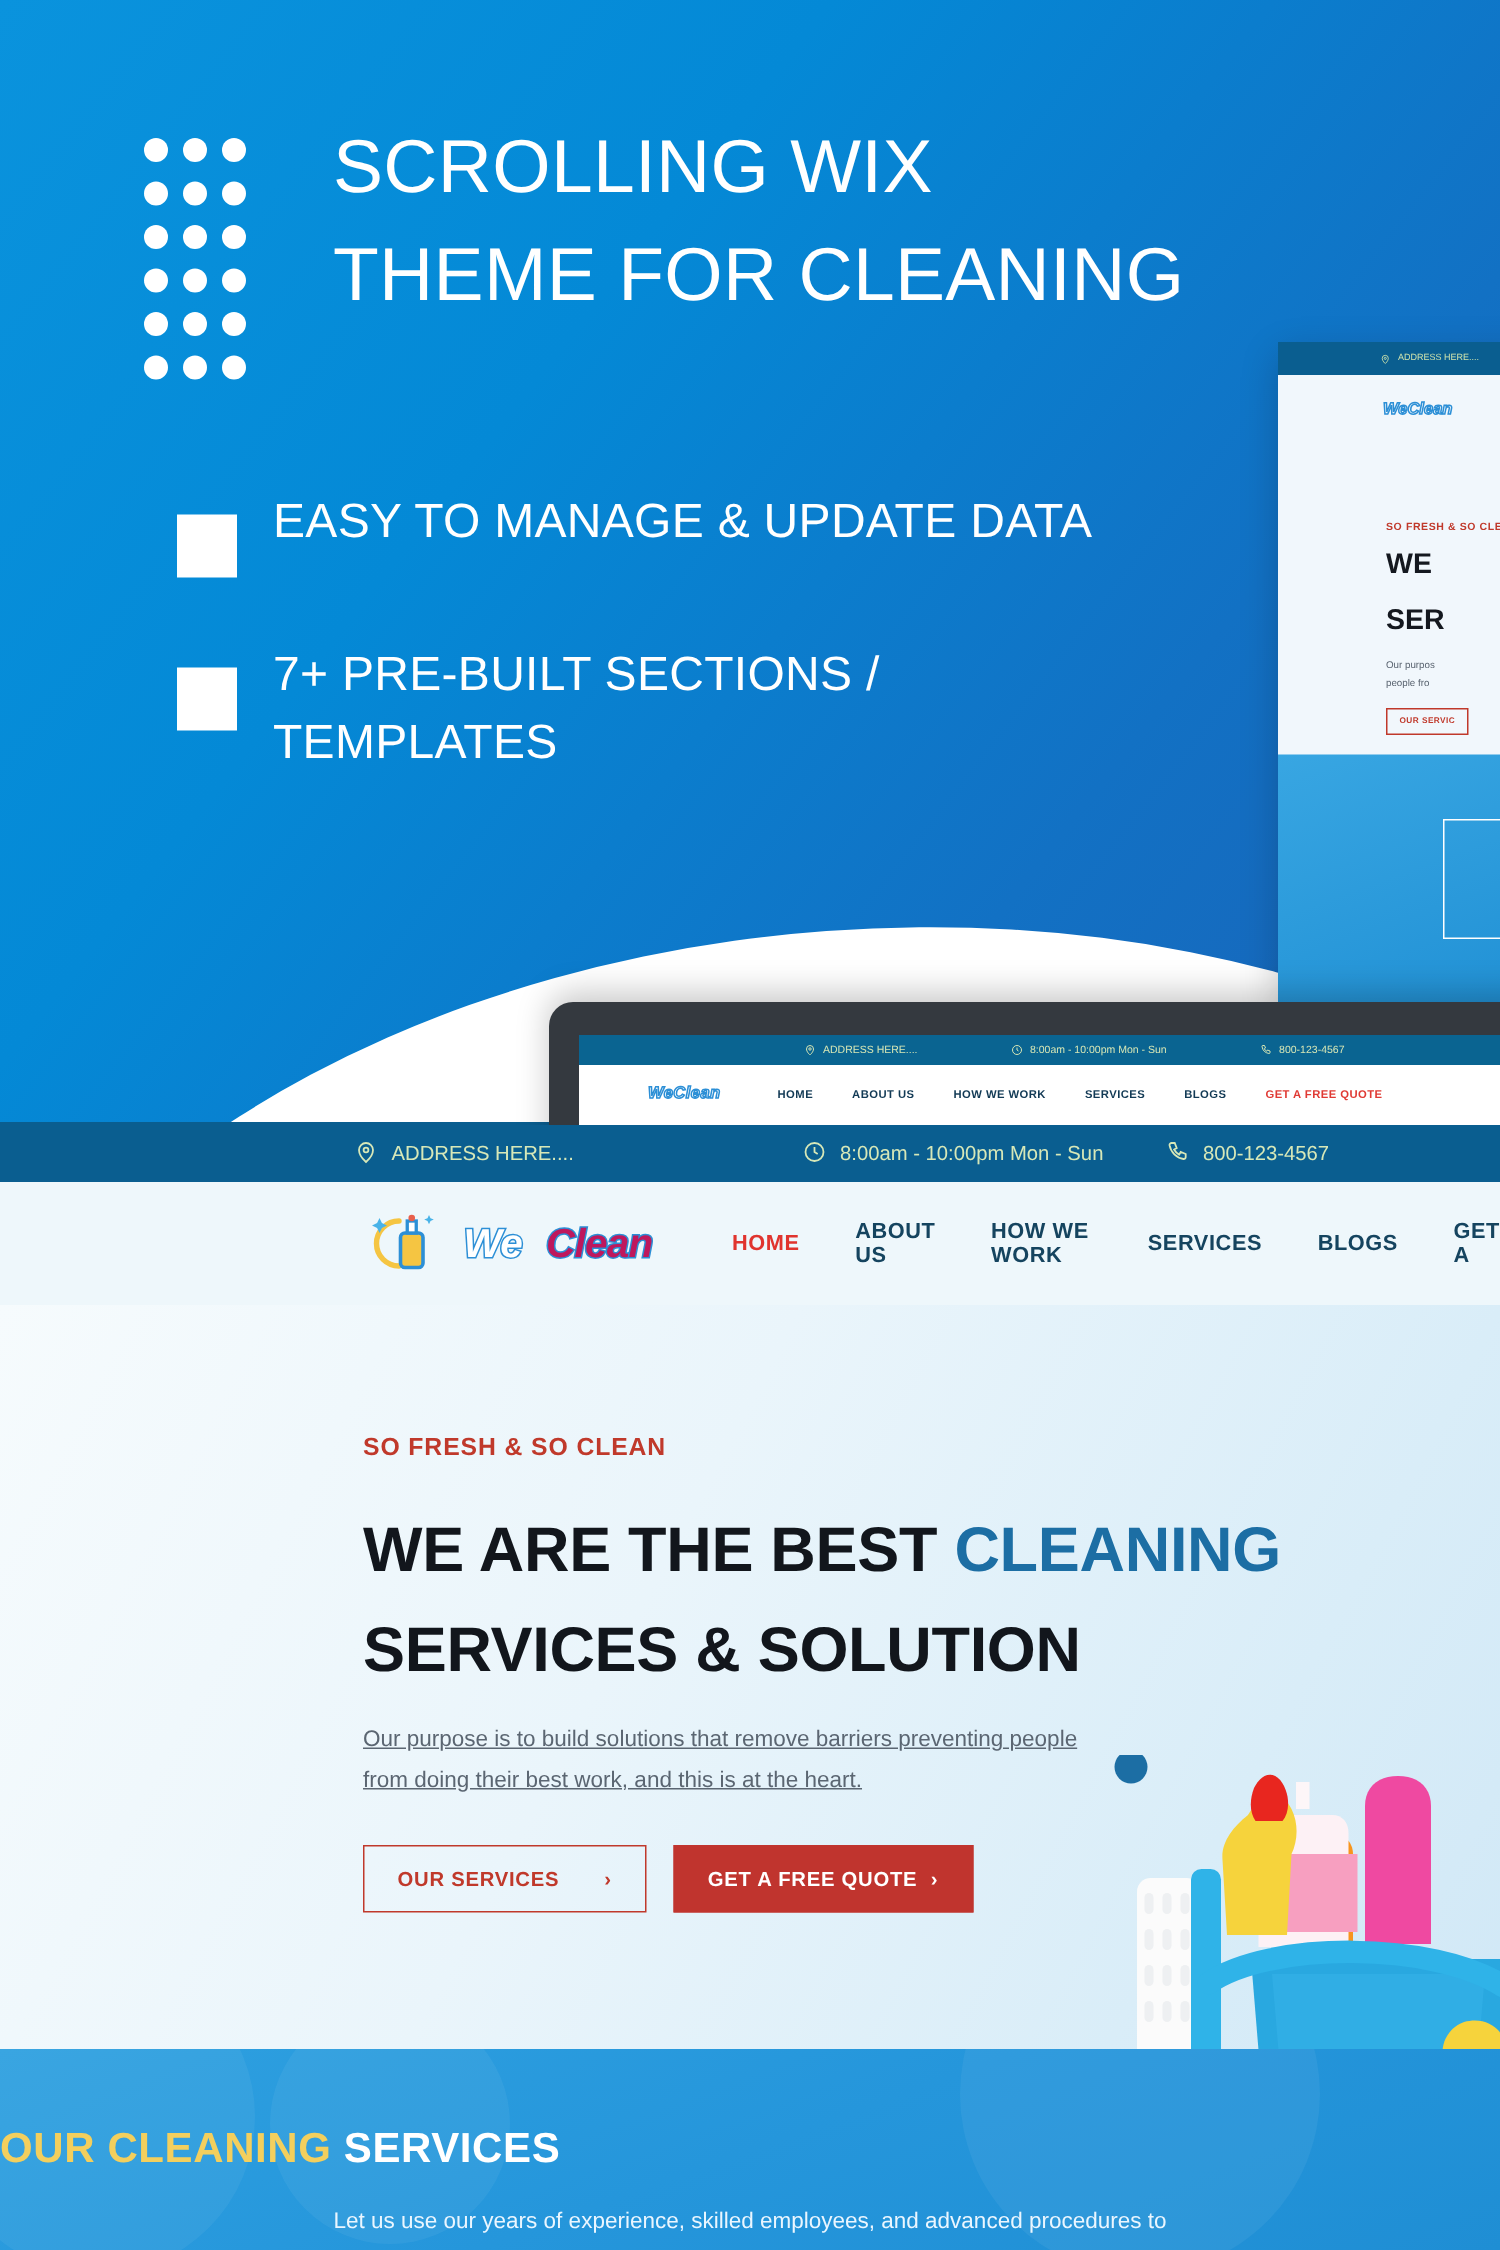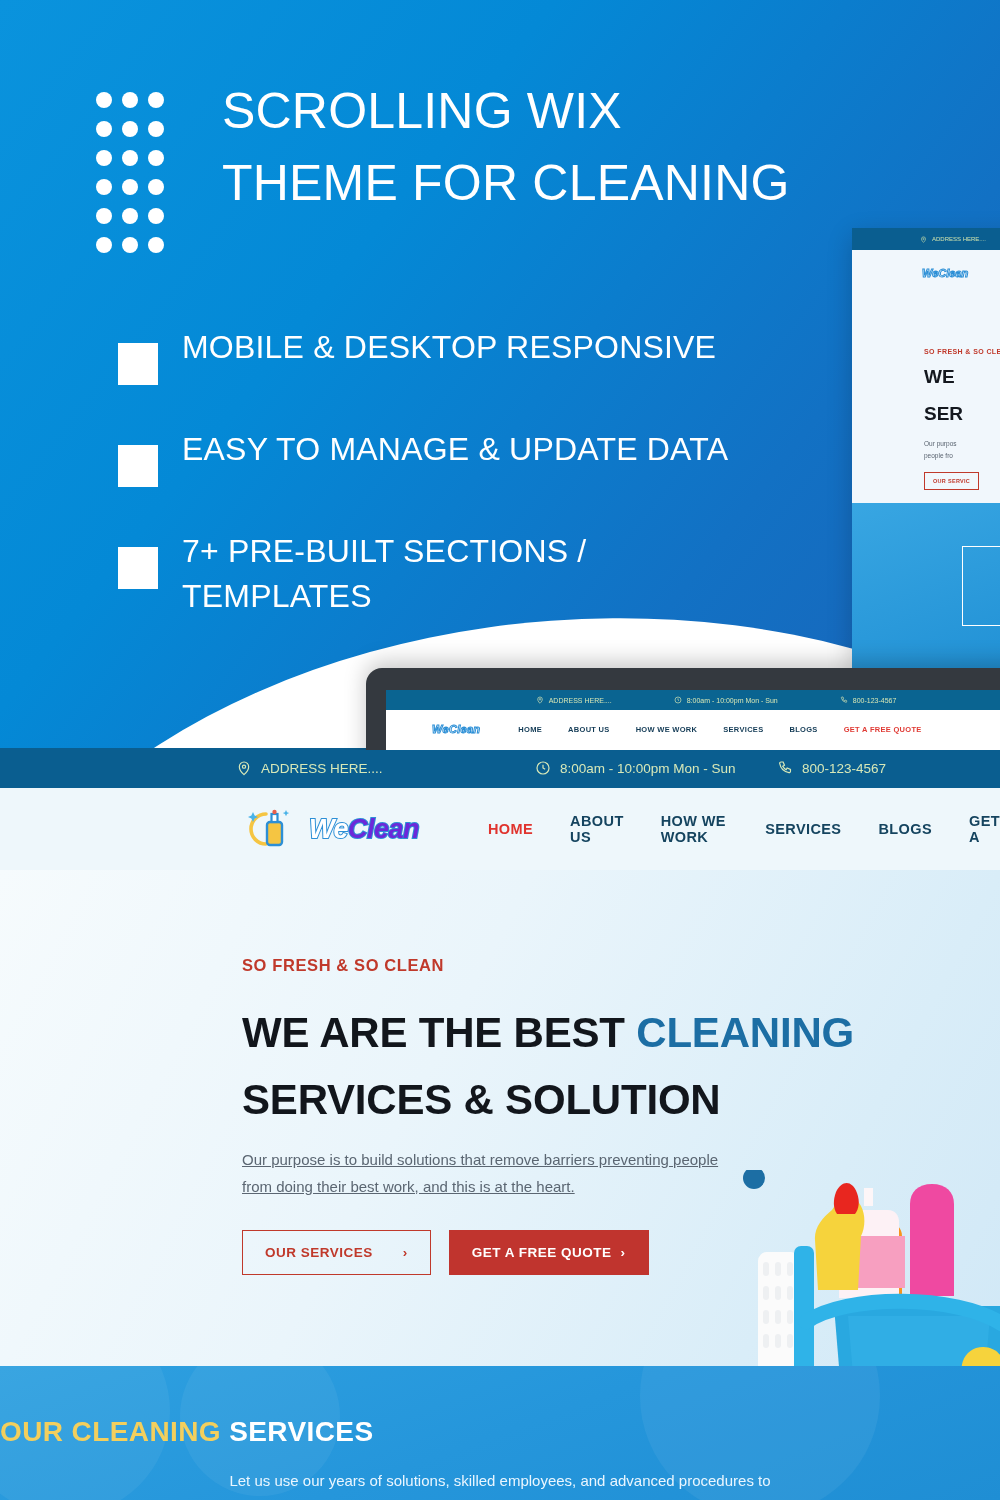--- a/index.html
+++ b/index.html
@@ -137,21 +137,21 @@
 
   .site-nav {
     height:82px; background:#eef7fb;
     display:flex; align-items:center;
     position:relative; z-index:3;
   }
   .logo { position:absolute; left:240px; display:flex; align-items:center; gap:7px; }
   .logo-mark { position:relative; width:62px; height:46px; }
   .logo-text { font-size:27px; font-weight:700; font-style:italic; letter-spacing:-.5px; }
   .logo-we { color:#ffffff; -webkit-text-stroke:2px #2c8fd6; paint-order:stroke fill; }
-  .logo-clean { color:#6d28d9; -webkit-text-stroke:2px #2c8fd6; paint-order:stroke fill; }
+  .logo-clean { color:#be185d; -webkit-text-stroke:2px #2c8fd6; paint-order:stroke fill;padding-left:16px; }
 
   .navmenu {
     position:absolute; left:488px;
     display:flex; align-items:center; gap:37px;
     font-size:14.5px; font-weight:700; color:#15445f; letter-spacing:.4px;
   }
   .navmenu .active { color:#e0342e; }
 
   .hero {
     position:relative; height:630px;
@@ -221,24 +221,20 @@
       <i></i>
       <i></i>
     </div>
 
   <h1 class="promo-title">
     <span class="ln">SCROLLING WIX</span>
     <span class="ln">THEME FOR CLEANING</span>
   </h1>
 
   <ul class="feat-list">
-    <li class="feat">
-      <span class="feat-box"></span>
-      <span class="feat-txt">MOBILE &amp; DESKTOP RESPONSIVE</span>
-    </li>
     <li class="feat">
       <span class="feat-box"></span>
       <span class="feat-txt">EASY TO MANAGE &amp; UPDATE DATA</span>
     </li>
     <li class="feat">
       <span class="feat-box"></span>
       <span class="feat-txt">7+ PRE-BUILT SECTIONS / TEMPLATES</span>
     </li>
   </ul>
 
@@ -424,15 +420,15 @@
     </div>
   </div>
 
   <div class="services">
     <span class="svc-blob" style="width:210px;height:210px;left:-40px;top:-60px;"></span>
     <span class="svc-blob" style="width:160px;height:160px;left:180px;top:-30px;"></span>
     <span class="svc-blob" style="width:240px;height:240px;left:640px;top:-90px;"></span>
     <h3 class="svc-title">
       <span class="y">OUR CLEANING </span><span>SERVICES</span>
     </h3>
-    <p class="svc-sub">Let us use our years of solutions, skilled employees, and advanced procedures to</p>
+    <p class="svc-sub">Let us use our years of experience, skilled employees, and advanced procedures to</p>
   </div>
 </section>
 
 </body></html>

